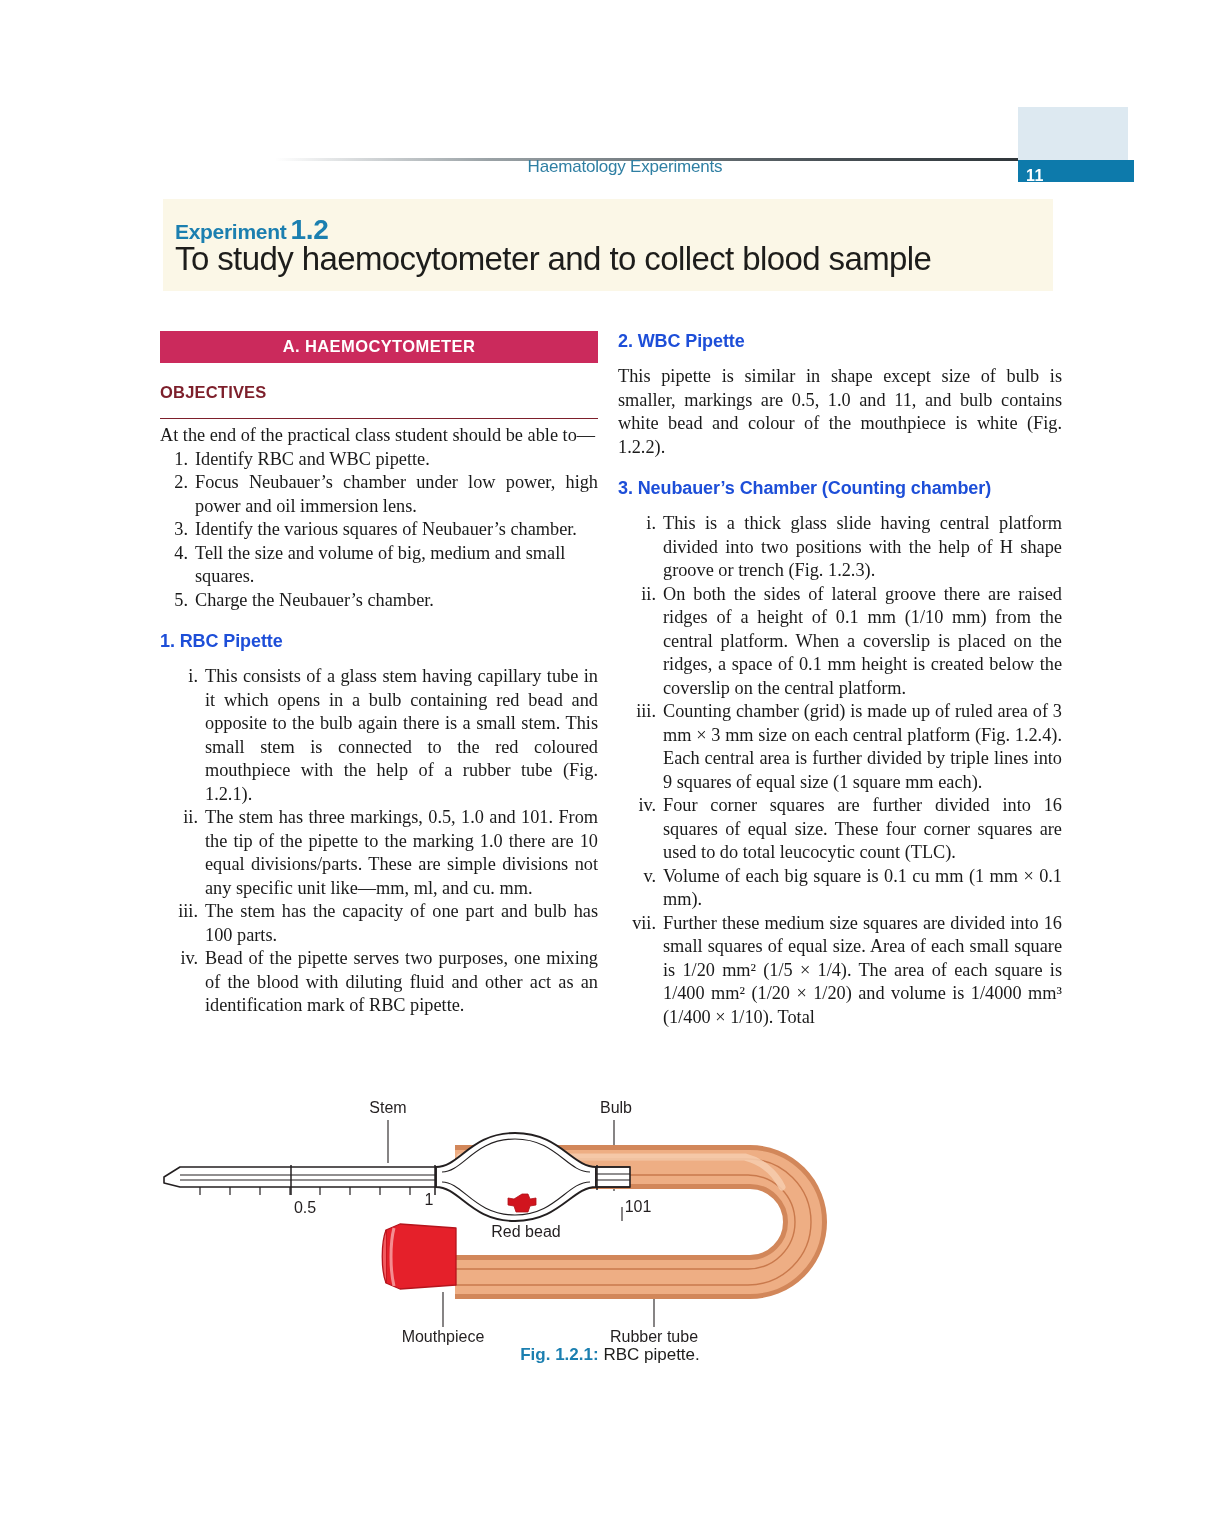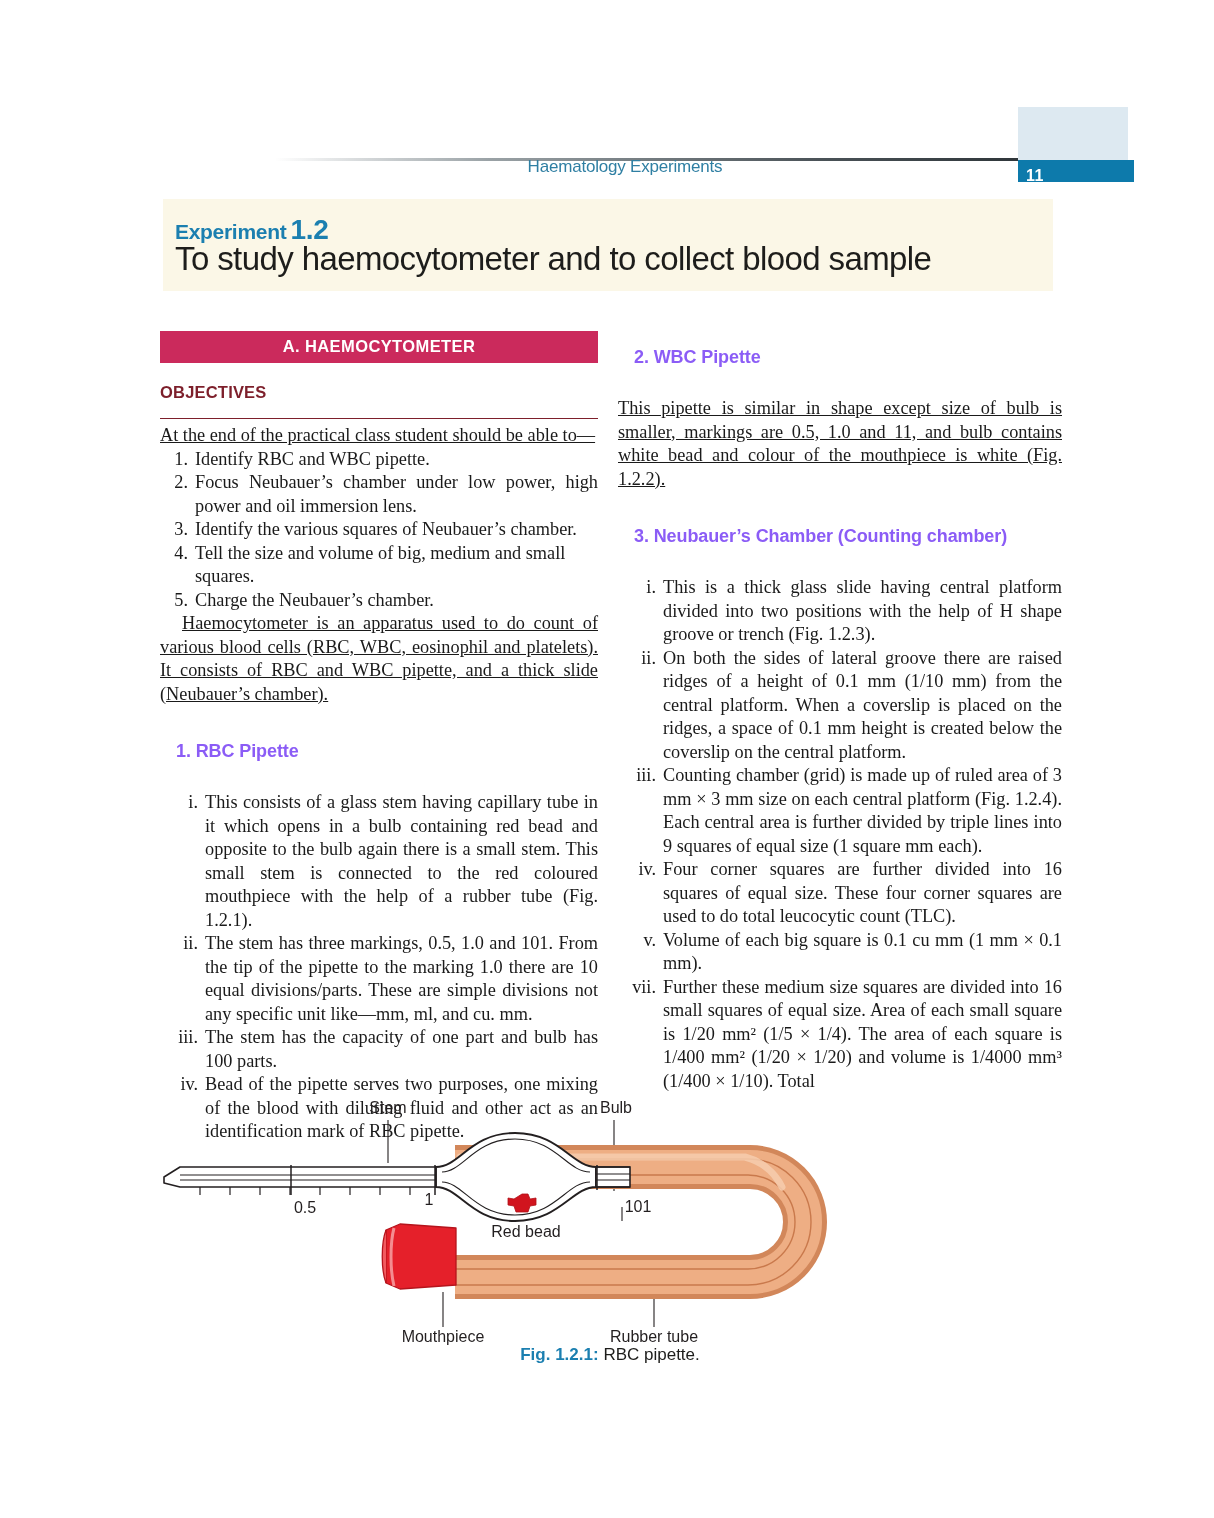--- a/index.html
+++ b/index.html
@@ -117,21 +117,20 @@
     border-bottom: 1.6px solid #7d1f2b;
     margin-bottom: 5px;
   }
 
   p.body {
     margin: 0;
     font-size: 18.3px;
     line-height: 1.285;
     text-align: justify;
     text-justify: inter-word;
-    text-decoration: underline;
   }
   p.body.indent { text-indent: 22px; }
   p.hang-to { text-align: left; }
 
   ol.numlist, ul.romanlist {
     list-style: none;
     margin: 0;
     padding: 0;
     font-size: 18.3px;
     line-height: 1.285;
@@ -155,22 +154,22 @@
     flex: 1 1 auto;
     text-align: justify;
     text-justify: inter-word;
   }
   .tx.last-left { text-align: left; }
 
   h3.subhead {
     font-family: "Liberation Sans", sans-serif;
     font-weight: 700;
     font-size: 18px;
-    color: #8b5cf6;
-    margin: 16px;
+    color: #1d4ed8;
+    margin: 0;
     letter-spacing: -0.1px;
   }
   .gap-s { height: 13px; }
   .gap-m { height: 19px; }
 
   
   .figure-wrap {
     position: absolute;
     left: 160px;
     top: 1095px;
@@ -233,21 +232,20 @@
     <li>
         <span class="mk">4.</span>
         <span class="tx last-left">Tell the size and volume of big, medium and small squares.</span>
       </li>
     <li>
         <span class="mk">5.</span>
         <span class="tx last-left">Charge the Neubauer’s chamber.</span>
       </li>
   </ol>
 
-  <p class="body indent">Haemocytometer is an apparatus used to do count of various blood cells (RBC, WBC, eosinophil and platelets). It consists of RBC and WBC pipette, and a thick slide (Neubauer’s chamber).</p>
 
   <div class="gap-m"></div>
 
   <h3 class="subhead">1.  RBC Pipette</h3>
 
   <div class="gap-s"></div>
 
   <ul class="romanlist">
     <li>
         <span class="mk">i.</span>

